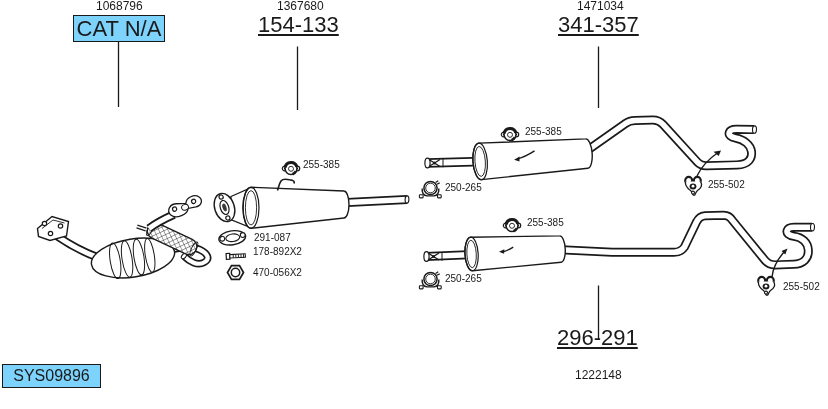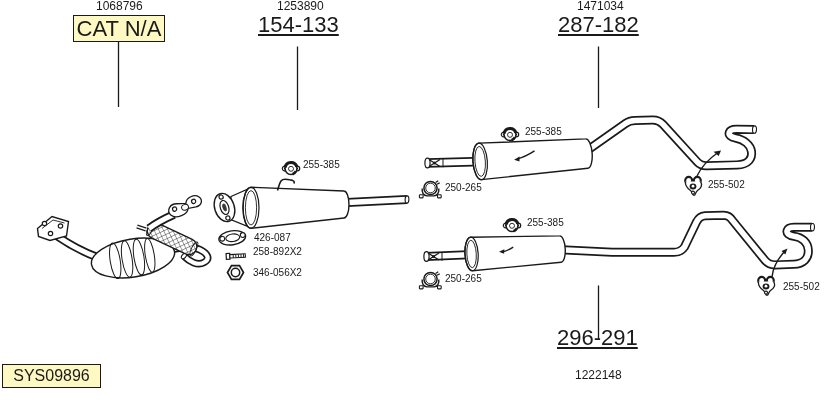--- a/index.html
+++ b/index.html
@@ -3,21 +3,21 @@
 <meta charset="utf-8">
 <style>
   html,body{margin:0;padding:0;background:#fff;}
   .stage{position:relative;width:828px;height:409px;background:#fff;overflow:hidden;
          font-family:"Liberation Sans",sans-serif;color:#1a1a1a;padding-left:40px;}
   .stage svg{position:absolute;left:0;top:0;}
   .lbl{position:absolute;white-space:nowrap;line-height:1;color:#1a1a1a;}
   .sm{font-size:12px;}
   .md{font-size:10px;}
   .lg{font-size:22px;text-decoration:underline;}
-  .code-box{position:absolute;border:1.6px solid #1a1a1a;background:#fef9c3;
+  .code-box{position:absolute;border:1.6px solid #1a1a1a;background:#7dd3fc;
             display:flex;align-items:center;justify-content:center;text-align:center;}
   .cat-box{left:73px;top:15px;width:90px;height:25px;font-size:22px;}
   .sys-box{left:2px;top:364px;width:97px;height:22px;font-size:16px;}
 </style>
 </head>
 <body>
 
 <div class="stage">
 
 <svg width="828" height="409" viewBox="0 0 828 409">
@@ -215,37 +215,37 @@
   <use href="#ic-gasket" transform="translate(216,230) rotate(-8)"></use>
   <use href="#ic-bolt" transform="translate(226,252) rotate(-3)"></use>
   <use href="#ic-nut" transform="translate(227,264)"></use>
 </svg>
 
 <span class="lbl sm" style="left:96px;top:0px">1068796</span>
 <div class="code-box cat-box">
   <span>CAT N/A</span>
 </div>
 
-<span class="lbl sm" style="left:277px;top:0px">1253890</span>
+<span class="lbl sm" style="left:277px;top:0px">1367680</span>
 <span class="lbl lg" style="left:258px;top:14px">154-133</span>
 
 <span class="lbl sm" style="left:577px;top:0px">1471034</span>
-<span class="lbl lg" style="left:558px;top:14px">287-182</span>
+<span class="lbl lg" style="left:558px;top:14px">341-357</span>
 
 <span class="lbl lg" style="left:557px;top:327px">296-291</span>
 <span class="lbl sm" style="left:575px;top:369px">1222148</span>
 
 <div class="code-box sys-box">
   <span>SYS09896</span>
 </div>
 
 <span class="lbl md" style="left:303px;top:160px">255-385</span>
 <span class="lbl md" style="left:525px;top:127px">255-385</span>
 <span class="lbl md" style="left:527px;top:218px">255-385</span>
 <span class="lbl md" style="left:445px;top:183px">250-265</span>
 <span class="lbl md" style="left:445px;top:274px">250-265</span>
 <span class="lbl md" style="left:708px;top:180px">255-502</span>
 <span class="lbl md" style="left:783px;top:282px">255-502</span>
-<span class="lbl md" style="left:254px;top:233px">426-087</span>
-<span class="lbl md" style="left:253px;top:247px">258-892X2</span>
-<span class="lbl md" style="left:253px;top:268px">346-056X2</span>
+<span class="lbl md" style="left:254px;top:233px">291-087</span>
+<span class="lbl md" style="left:253px;top:247px">178-892X2</span>
+<span class="lbl md" style="left:253px;top:268px">470-056X2</span>
 
 </div>
 
 </body></html>

